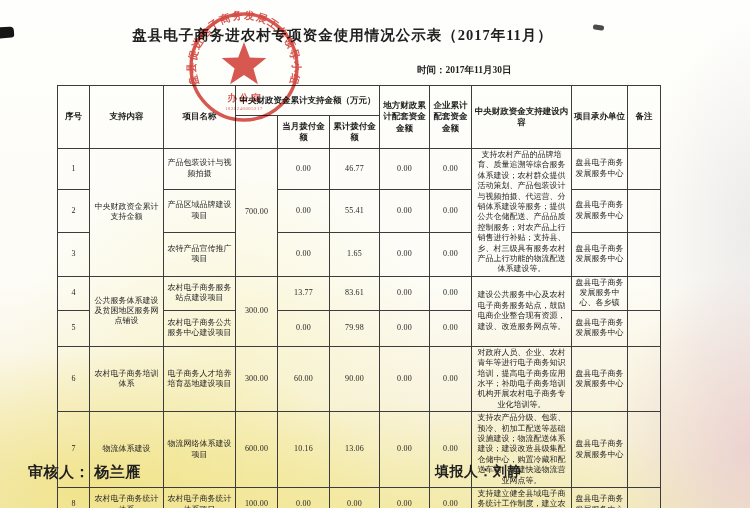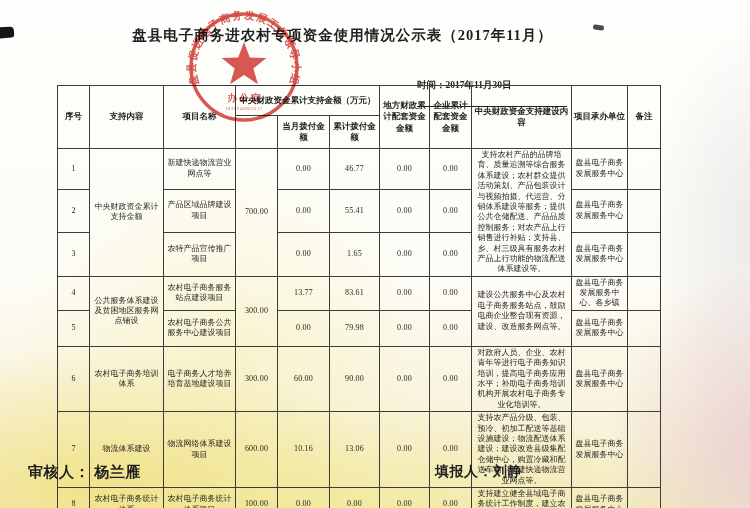--- a/index.html
+++ b/index.html
@@ -14,22 +14,22 @@
       radial-gradient(ellipse 200px 260px at 100% 88%, rgba(226,186,205,0.55), rgba(226,186,205,0) 70%),
       radial-gradient(ellipse 160px 300px at 101% 45%, rgba(205,200,208,0.35), rgba(205,200,208,0) 70%),
       linear-gradient(180deg,#fefefc 0%, #fdfcf6 55%, #f7f1d6 88%, #f3ecc8 100%);
   }
   .smudge-left { position:absolute; left:-3px; top:27px; width:17px; height:11px; background:#161616; border-radius:2px 4px 3px 2px; transform:rotate(-4deg); }
   .smudge-right { position:absolute; left:593px; top:25px; width:11px; height:5px; background:#2c2c2c; border-radius:2px; transform:rotate(8deg); opacity:.85; }
   .title { position:absolute; left:90px; top:26px; width:505px; text-align:center;
            font-size:14.5px; font-weight:bold; letter-spacing:1px; }
   .meta-unit { position:absolute; left:28px; top:66px; font-size:9.5px; font-weight:bold;
                border-bottom:1px solid #222; padding:0 2px 2px 0; }
-  .meta-time { position:absolute; left:417px; top:79px; width:150px; font-size:9.5px; font-weight:bold;
-               border-bottom:1px solid #222; padding:0 2px 14px 0; }
+  .meta-time { position:absolute; left:417px; top:64px; width:150px; font-size:9.5px; font-weight:bold;
+               border-bottom:1px solid #222; padding:0 2px 8px 0; }
   table.main { position:absolute; left:57px; top:85px; width:603px; border-collapse:collapse; table-layout:fixed; }
   table.main th, table.main td {
     border:1px solid #3c3c3c; font-weight:normal; text-align:center; vertical-align:middle;
     font-size:8px; line-height:1.3; padding:1px 2px; overflow:hidden;
   }
   table.main th { font-weight:bold; font-size:8.5px; }
   td.num { font-size:8.5px; letter-spacing:.2px; }
   td.para { text-align:justify; text-align-last:center; font-size:8px; line-height:1.42; padding:2px 4px; }
   .footer-review { position:absolute; left:28px; top:463px; font-size:15px; font-weight:bold; letter-spacing:.5px; }
   .footer-fill   { position:absolute; left:435px; top:463px; font-size:14px; font-weight:bold; letter-spacing:.5px; }
@@ -75,21 +75,21 @@
       </tr>
       <tr style="height:33px">
         <th></th>
         <th>当月拨付金额</th>
         <th>累计拨付金额</th>
       </tr>
 
       <tr style="height:28px">
         <td>1</td>
         <td rowspan="3">中央财政资金累计支持金额</td>
-        <td>新建快递物流营业网点等</td>
+        <td>产品包装设计与视频拍摄</td>
         <td rowspan="3" class="num">700.00</td>
         <td class="num">0.00</td>
         <td class="num">46.77</td>
         <td class="num">0.00</td>
         <td class="num">0.00</td>
         <td rowspan="3" class="para">支持农村产品的品牌培育、质量追溯等综合服务体系建设；农村群众提供活动策划、产品包装设计与视频拍摄、代运营、分销体系建设等服务；提供公共仓储配送、产品品质控制服务；对农产品上行销售进行补贴；支持县、乡、村三级具有服务农村产品上行功能的物流配送体系建设等。</td>
         <td>盘县电子商务发展服务中心</td>
         <td></td>
       </tr>
       <tr style="height:30px">

